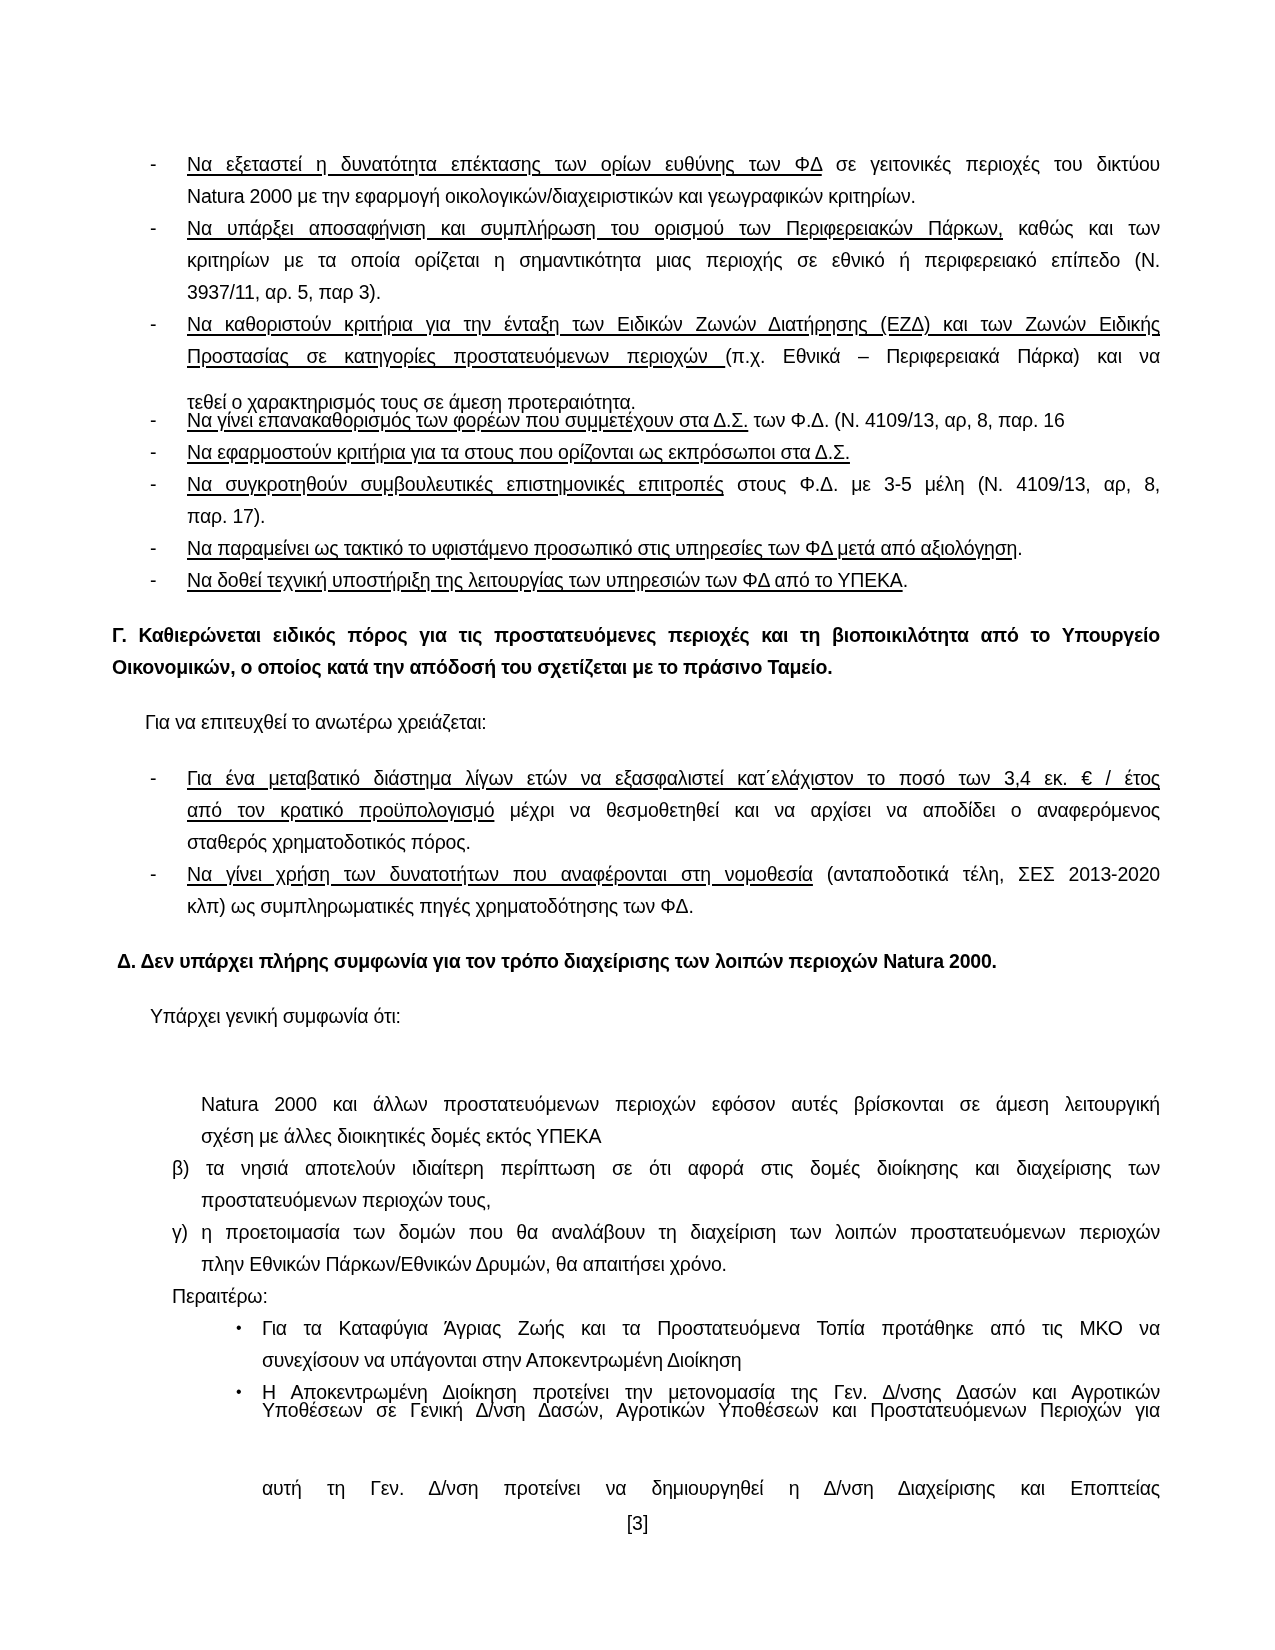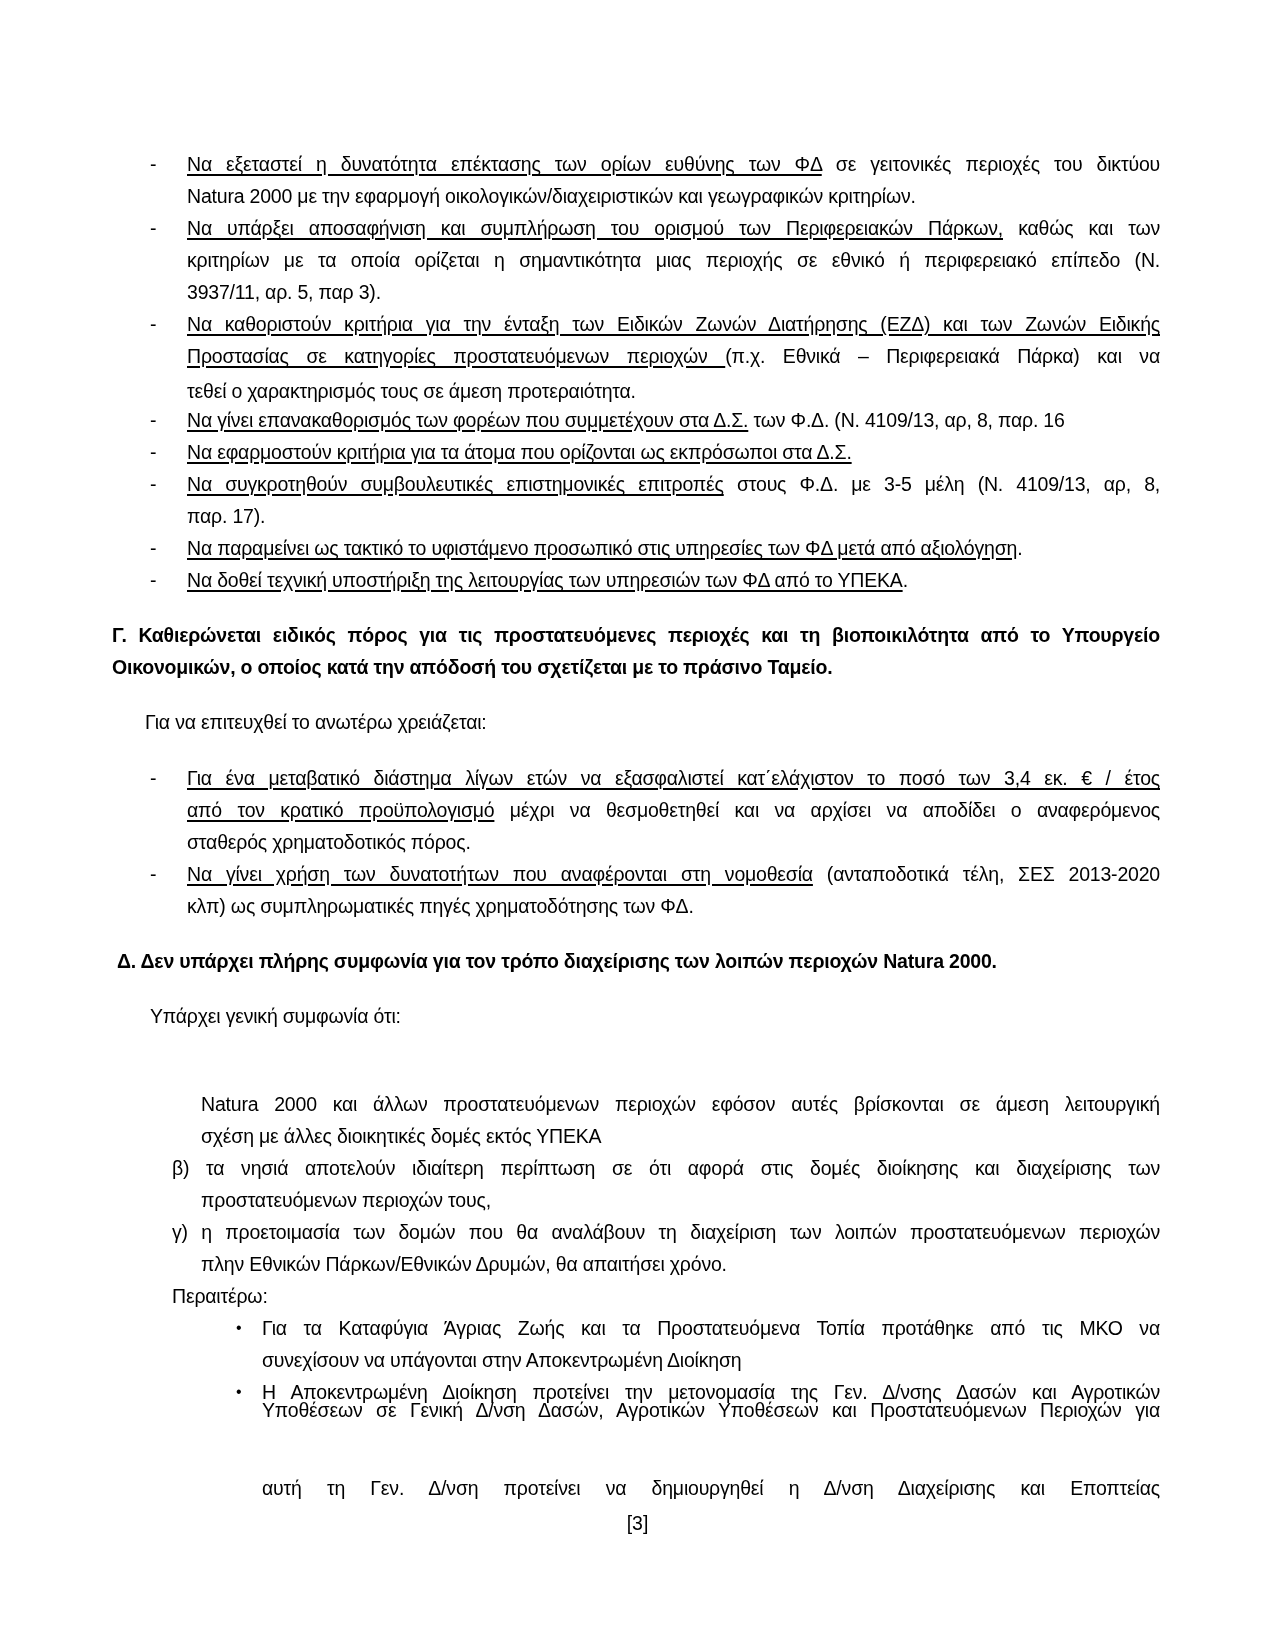--- a/index.html
+++ b/index.html
@@ -24,27 +24,27 @@
   <div class="line" style="left:187px; top:180px">Natura 2000 με την εφαρμογή οικολογικών/διαχειριστικών και γεωγραφικών κριτηρίων.</div>
 
   <span class="dash" style="top:212px">-</span>
   <div class="line just" style="left:187px; width:973px; top:212px"><span class="u">Να υπάρξει αποσαφήνιση και συμπλήρωση του ορισμού των Περιφερειακών Πάρκων,</span><span> καθώς και των</span></div>
   <div class="line just" style="left:187px; width:973px; top:244px">κριτηρίων με τα οποία ορίζεται η σημαντικότητα μιας περιοχής σε εθνικό ή περιφερειακό επίπεδο (Ν.</div>
   <div class="line" style="left:187px; top:276px">3937/11, αρ. 5, παρ 3).</div>
 
   <span class="dash" style="top:308px">-</span>
   <div class="line just" style="left:187px; width:973px; top:340px"><span class="u">Προστασίας σε κατηγορίες προστατευόμενων περιοχών </span><span>(π.χ. Εθνικά – Περιφερειακά Πάρκα) και να</span></div>
   <div class="line just u" style="left:187px; width:973px; top:308px">Να καθοριστούν  κριτήρια για την ένταξη των Ειδικών Ζωνών Διατήρησης (ΕΖΔ) και των Ζωνών Ειδικής</div>
-  <div class="line" style="left:187px; top:375px">τεθεί ο χαρακτηρισμός τους σε άμεση προτεραιότητα.</div>
+  <div class="line" style="left:187px; top:386px">τεθεί ο χαρακτηρισμός τους σε άμεση προτεραιότητα.</div>
 
   <span class="dash" style="top:404px">-</span>
   <div class="line" style="left:187px; top:404px"><span class="u">Να γίνει επανακαθορισμός των φορέων που συμμετέχουν στα Δ.Σ.</span><span> των Φ.Δ. (Ν. 4109/13, αρ, 8, παρ. 16</span></div>
 
   <span class="dash" style="top:436px">-</span>
-  <div class="line u" style="left:187px; top:436px">Να εφαρμοστούν  κριτήρια για τα άτομα που ορίζονται ως εκπρόσωποι στα Δ.Σ.</div>
+  <div class="line u" style="left:187px; top:436px">Να εφαρμοστούν  κριτήρια για τα στους που ορίζονται ως εκπρόσωποι στα Δ.Σ.</div>
 
   <span class="dash" style="top:468px">-</span>
   <div class="line just" style="left:187px; width:973px; top:468px"><span class="u">Να συγκροτηθούν συμβουλευτικές επιστημονικές επιτροπές</span><span> στους Φ.Δ. με 3-5 μέλη (Ν. 4109/13, αρ, 8,</span></div>
   <div class="line" style="left:187px; top:500px">παρ. 17).</div>
 
   <span class="dash" style="top:532px">-</span>
   <div class="line" style="left:187px; top:532px"><span class="u">Να παραμείνει ως τακτικό το υφιστάμενο προσωπικό στις υπηρεσίες των ΦΔ μετά από αξιολόγηση</span><span>.</span></div>
 
   <span class="dash" style="top:564px">-</span>
   <div class="line" style="left:187px; top:564px"><span class="u">Να δοθεί τεχνική υποστήριξη της λειτουργίας των υπηρεσιών των ΦΔ από το ΥΠΕΚΑ</span><span>.</span></div>

